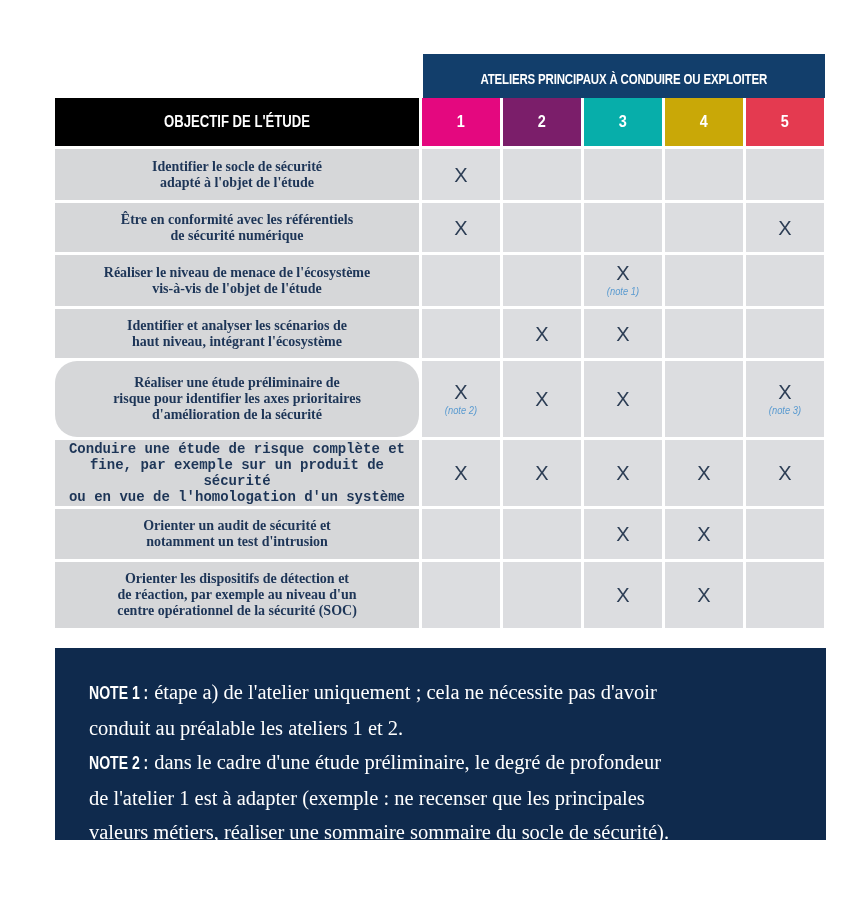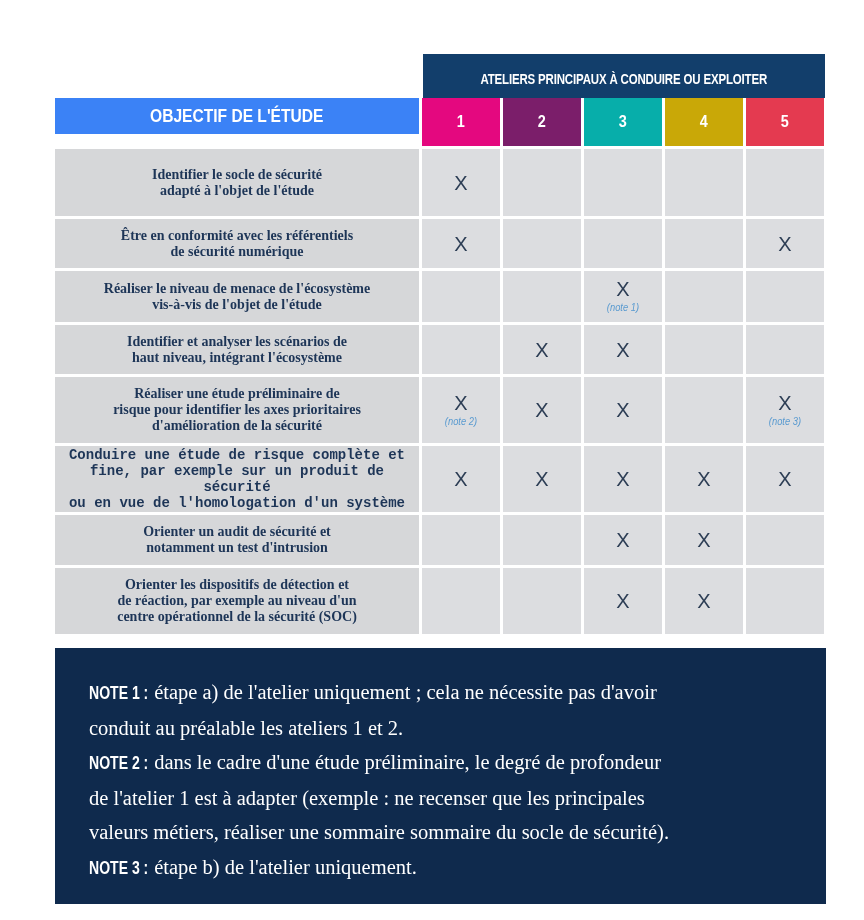--- a/index.html
+++ b/index.html
@@ -15,23 +15,23 @@
     .top-header span { display: inline-block; transform: scaleX(0.82); white-space: nowrap; }
 
     .grid {
       position: absolute; left: 55px; top: 98px; width: 771px;
       display: grid;
       grid-template-columns: 364px repeat(5, 78px);
       column-gap: 3px; row-gap: 3px;
       background: #ffffff;
     }
     .obj-header {
-      background: #3b82f6; color: #ffffff; height: 36px;
+      background: #000000; color: #ffffff; height: 48px;
       display: flex; align-items: center; justify-content: center;
-      font-family: "Liberation Sans", sans-serif; font-weight: bold; font-size: 19px;
+      font-family: "Liberation Sans", sans-serif; font-weight: bold; font-size: 16px;
     }
     .obj-header span { display: inline-block; transform: scaleX(0.82); white-space: nowrap; }
     .num-header {
       height: 48px; color: #ffffff;
       display: flex; align-items: center; justify-content: center;
       font-family: "Liberation Sans", sans-serif; font-weight: bold; font-size: 17px;
     }
     .num-header span { display: inline-block; transform: scaleX(0.85); }
     .objective {
       background: #d6d7d9; color: #1d3557;
@@ -44,21 +44,21 @@
       display: flex; flex-direction: column; align-items: center; justify-content: center;
     }
     .mark { font-family: "Liberation Sans", sans-serif; font-size: 20px; line-height: 20px; }
     .note-ref {
       font-family: "Liberation Sans", sans-serif; font-style: italic; font-size: 11px;
       color: #5b9bd0; line-height: 13px; margin-top: 2px;
       transform: scaleX(0.85);
     }
 
     .notes {
-      position: absolute; left: 55px; top: 648px; width: 771px; height: 256px;
+      position: absolute; left: 55px; top: 648px; width: 771px; height: 192px;
       background: #0f2a4d; color: #ffffff; box-sizing: border-box;
       padding: 27px 34px 0 34px;
       font-family: "Liberation Serif", serif; font-size: 20.5px; line-height: 34.5px;
     }
     .note-line { display: block; }
     .note-label {
       font-family: "Liberation Sans", sans-serif; font-weight: bold; font-size: 18px;
       display: inline-block; transform: scaleX(0.78); transform-origin: left center;
       margin-right: -16px;
     }
@@ -82,21 +82,21 @@
     </div>
     <div class="num-header" style="background: rgb(7, 174, 170);">
       <span>3</span>
     </div>
     <div class="num-header" style="background: rgb(201, 168, 7);">
       <span>4</span>
     </div>
     <div class="num-header" style="background: rgb(228, 58, 80);">
       <span>5</span>
     </div>
-    <div class="objective" style="height: 67px;">Identifier le socle de sécurité
+    <div class="objective" style="height: 51px;">Identifier le socle de sécurité
 adapté à l'objet de l'étude</div>
     <div class="cell">
       <span class="mark">X</span>
     </div>
     <div class="cell">
       <span class="mark"></span>
     </div>
     <div class="cell">
       <span class="mark"></span>
     </div>
@@ -151,21 +151,21 @@
     </div>
     <div class="cell">
       <span class="mark">X</span>
     </div>
     <div class="cell">
       <span class="mark"></span>
     </div>
     <div class="cell">
       <span class="mark"></span>
     </div>
-    <div class="objective" style="height: 66px;">Réaliser une étude préliminaire de
+    <div class="objective" style="height: 76px; border-radius: 22px;">Réaliser une étude préliminaire de
 risque pour identifier les axes prioritaires
 d'amélioration de la sécurité</div>
     <div class="cell">
       <span class="mark">X</span>
       <span class="note-ref">(note 2)</span>
     </div>
     <div class="cell">
       <span class="mark">X</span>
     </div>
     <div class="cell">

